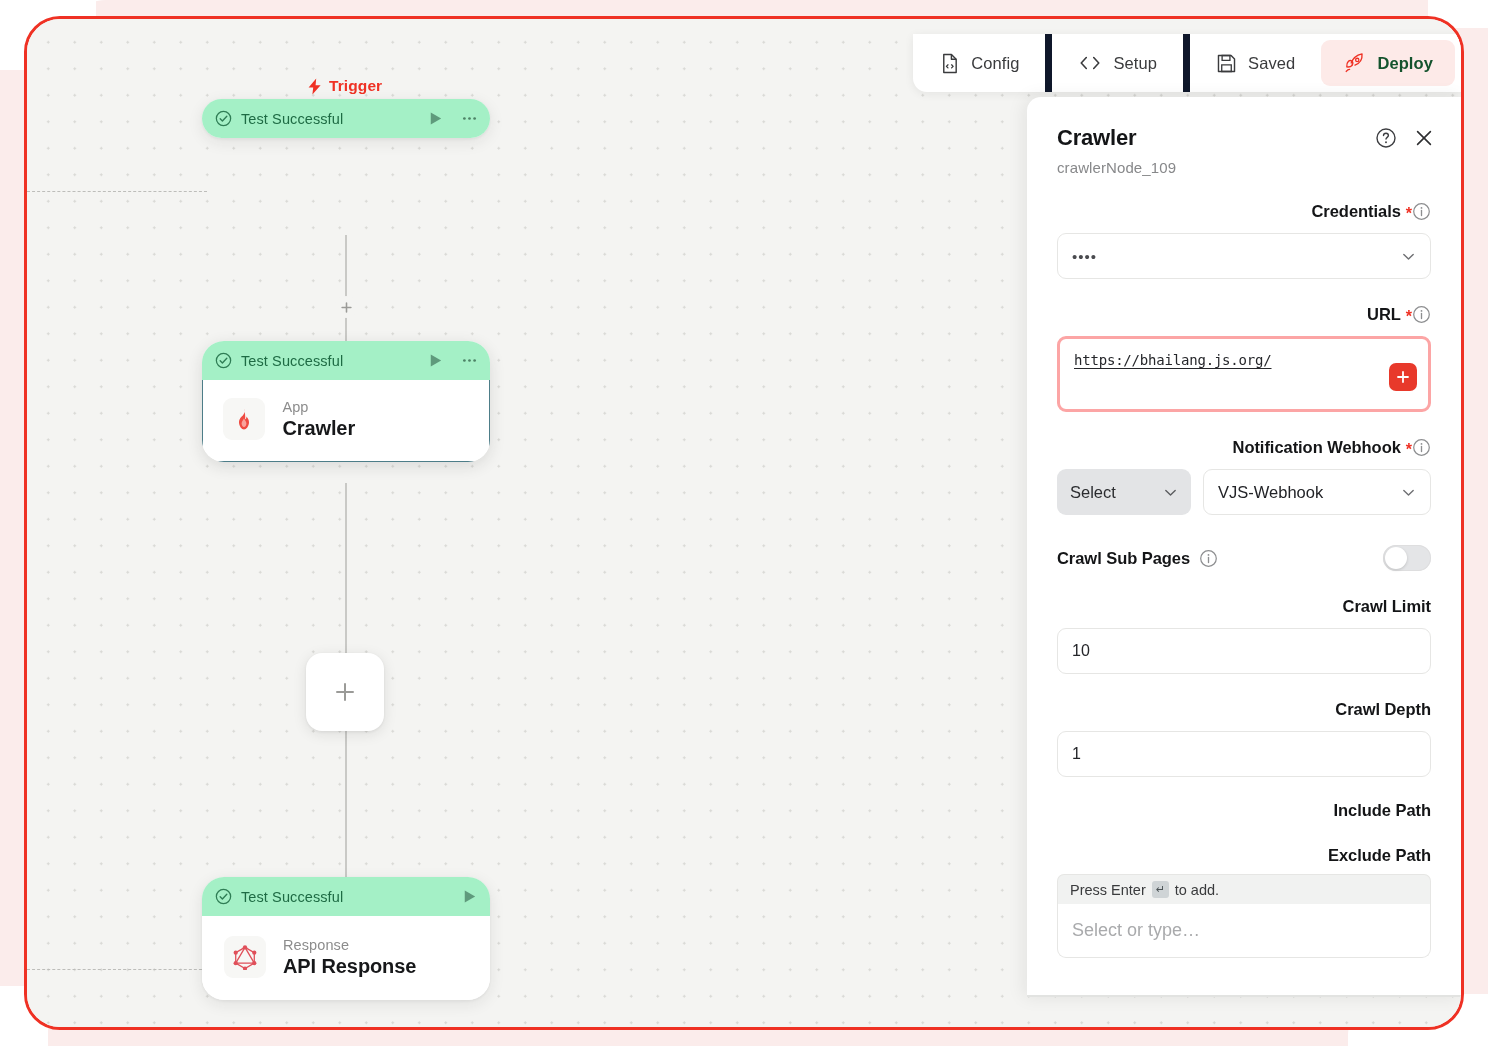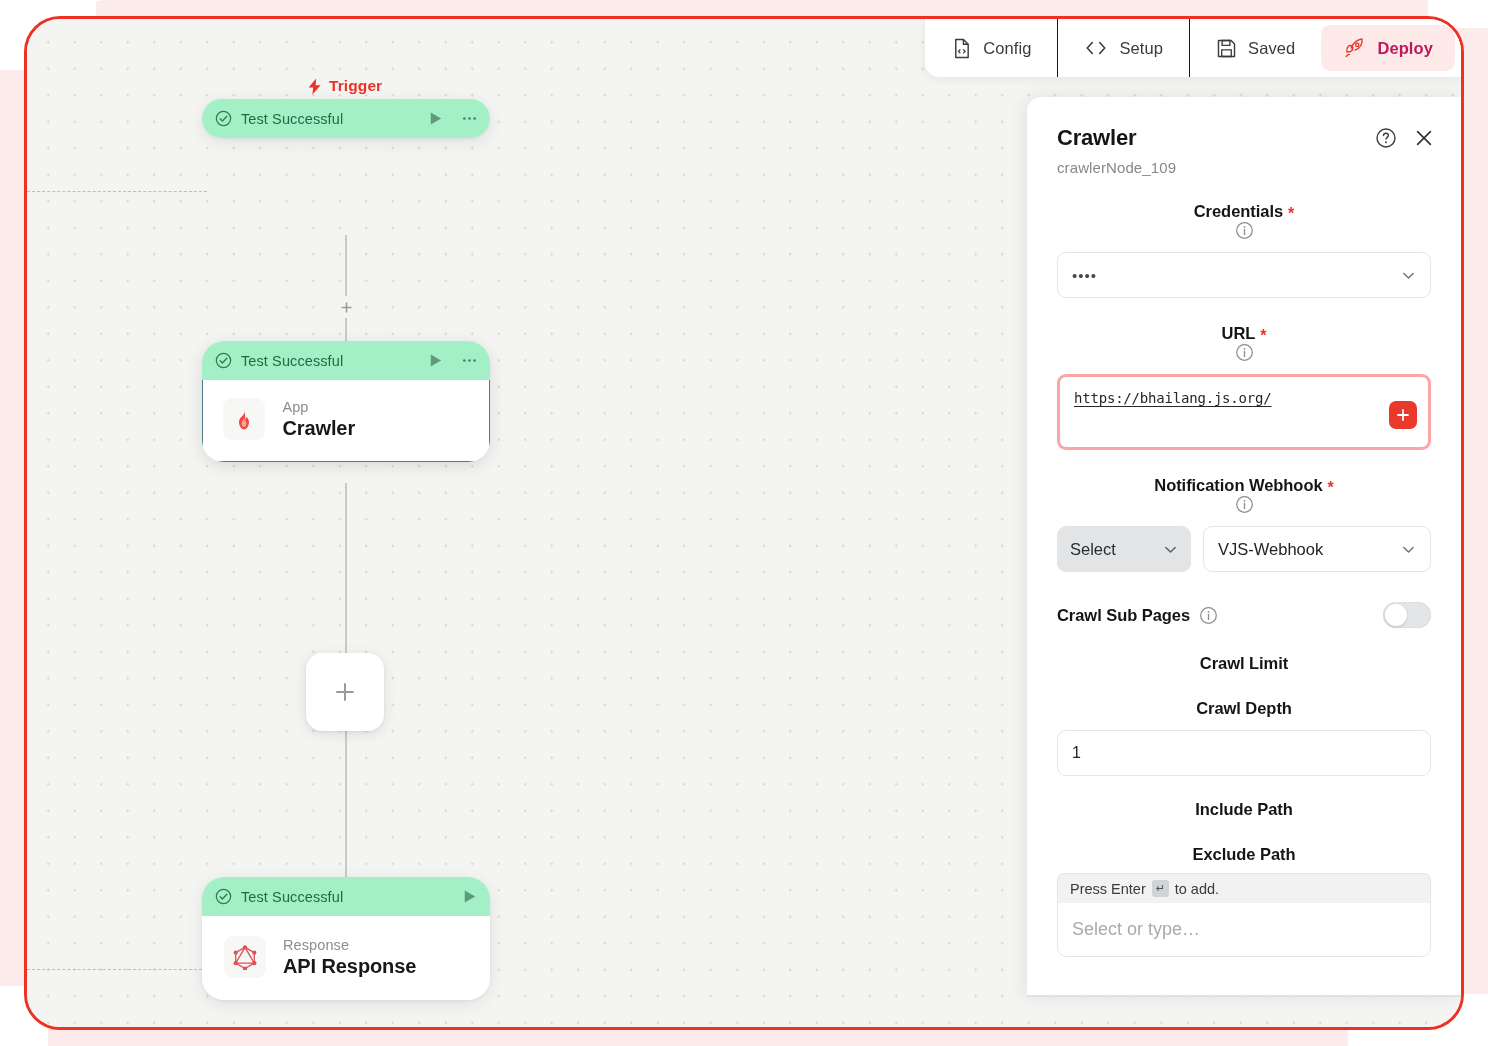--- a/index.html
+++ b/index.html
@@ -167,40 +167,40 @@
   .trigger-label {
     position: absolute;
     display: flex; align-items: center; gap: 6px;
     font-size: 15.5px; font-weight: 600; color: #ef3124;
     letter-spacing: .1px;
   }
 
   
   #toolbar {
     position: absolute;
-    top: 0; right: 0;
+    top: 15px; right: 0;
     height: 58px;
     background: #ffffff;
     border-bottom-left-radius: 14px;
     display: flex; align-items: stretch;
     box-shadow: 0 2px 10px rgba(30,30,30,.07);
   }
   .tb-btn {
     display:flex; align-items:center; gap: 11px;
     padding: 0 26px;
     font-size: 16.5px;
     color: #3a3b3d;
     font-weight: 500;
     letter-spacing: .1px;
-    border-left: 1px solid #0f172a;
+    border-left: 7px solid #0f172a;
     cursor: pointer;
   }
   .tb-btn:first-child { border-left: none; }
   .tb-btn.deploy {
-    color: #be185d;
+    color: #14532d;
     background: #fdeae8;
     font-weight: 600;
     border-left: none;
     margin: 6px 6px 6px 0;
     padding: 0 22px;
     border-radius: 9px;
   }
   .tb-btn svg { display: block; }
 
   
@@ -230,23 +230,22 @@
   .panel-head-actions {
     position: absolute; right: 26px; top: 30px;
     display: flex; align-items: center; gap: 16px;
   }
   .icon-btn { cursor: pointer; display:block; }
 
   .panel-body { padding: 0 30px 10px 30px; }
 
   .field { margin-top: 26px; position: relative; }
   .field-label-row {
-    display:flex; align-items:center; justify-content: flex-start;
+    display:flex; align-items:center; justify-content: flex-end;
     margin-bottom: 12px;
-    flex-direction: column;
   }
   .field-label {
     font-size: 16.5px; font-weight: 700; color: #141517;
     letter-spacing: -.05px;
     display: flex; align-items: center; gap: 5px;
   }
   .req { color: #ef3124; font-size: 16px; line-height: 1; position: relative; top: 2px;}
 
   .ctl {
     width: 100%;
@@ -621,20 +620,23 @@
             <div class="knob"></div>
           </div>
         </div>
 
         <div class="field">
           <div class="field-label-row">
             <div class="field-label">
               <span>Crawl Limit</span>
             </div>
           </div>
+          <div class="ctl">
+            <span class="val">10</span>
+          </div>
         </div>
 
         <div class="field">
           <div class="field-label-row">
             <div class="field-label">
               <span>Crawl Depth</span>
             </div>
           </div>
           <div class="ctl">
             <span class="val">1</span>

